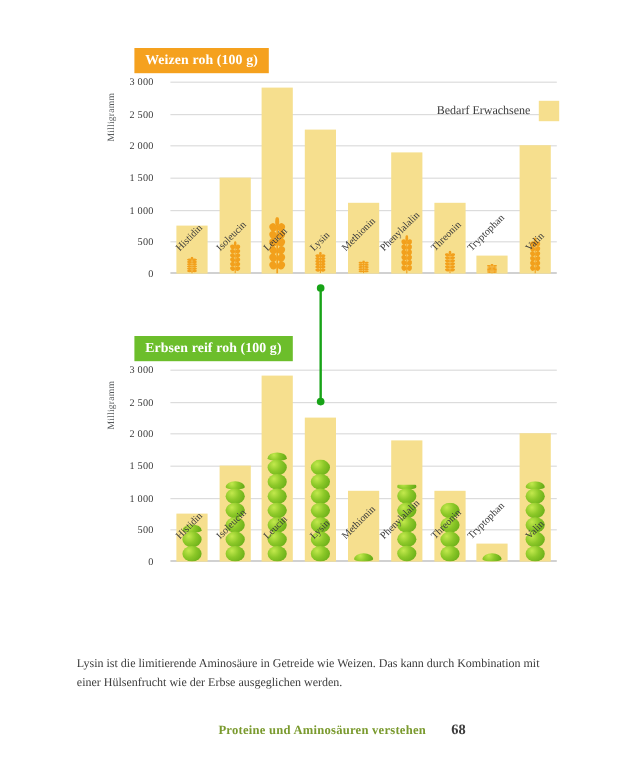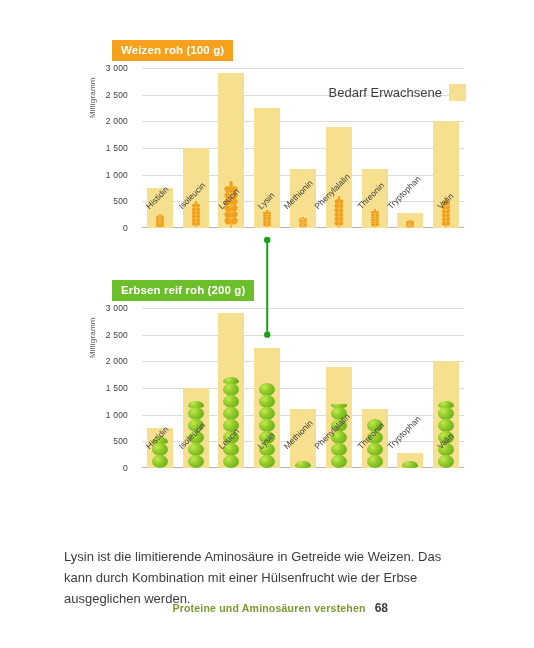--- a/index.html
+++ b/index.html
@@ -1,21 +1,21 @@
 <!DOCTYPE html>
 <html><head>
 <meta charset="utf-8">
 <style>
   html,body{margin:0;padding:0;}
   body{
     width:534px;height:648px;background:#ffffff;
     font-family:"Liberation Sans", sans-serif;
     color:#3c3c3c;overflow:hidden;position:relative;
   }
-  .page{position:relative;width:446px;height:648px;}
+  .page{position:relative;width:446px;height:648px;font-family:Liberation Serif, serif;}
 
   
   .chart-block{position:absolute;left:0;width:534px;}
   #chart1{top:40px;}
   #chart2{top:280px;}
 
   .badge{
     position:absolute;left:112px;top:0;
     color:#ffffff;font-size:11.5px;font-weight:bold;
     padding:4px 9px 5px 9px;letter-spacing:.1px;white-space:nowrap;
@@ -75,34 +75,34 @@
   .xl{flex:1;position:relative;}
   .xl span{
     position:absolute;left:50%;top:2px;
     font-size:8.5px;color:#3c3c3c;white-space:nowrap;
     transform:translateX(-58%) rotate(-45deg);transform-origin:left top;
   }
 
   .legend{
     position:absolute;right:68px;top:16px;display:flex;align-items:center;gap:7px;
   }
-  .legend-text{font-size:13px;color:#3c3c3c;white-space:nowrap;}
+  .legend-text{font-size:10px;color:#3c3c3c;white-space:nowrap;}
   .legend-swatch{width:17px;height:17px;background:#F6DF8E;display:block;}
 
   
   .connector{position:absolute;left:0;top:0;width:534px;height:648px;pointer-events:none;}
 
   
   .caption{
     position:absolute;left:64px;top:546px;width:400px;
-    font-size:13px;line-height:1.62;color:#3c3c3c;
+    font-size:10px;line-height:1.62;color:#3c3c3c;
   }
   .footer{
     position:absolute;right:58px;top:601px;
-    display:flex;align-items:baseline;gap:9px;
+    display:flex;align-items:baseline;gap:21px;
   }
   .footer-title{font-size:10.5px;font-weight:bold;color:#7a9a2e;letter-spacing:.2px;}
   .footer-page{font-size:12px;font-weight:bold;color:#3c3c3c;}
 </style>
 </head>
 <body>
 
 <div class="page">
 
   <div class="chart-block" id="chart1">
@@ -351,21 +351,21 @@
         <div class="xl">
           <span>Tryptophan</span>
         </div>
         <div class="xl">
           <span>Valin</span>
         </div>
       </div>
   </div>
 
   <div class="chart-block" id="chart2">
-    <div class="badge green">Erbsen reif roh (200 g)</div>
+    <div class="badge green">Erbsen reif roh (100 g)</div>
 
     <div class="ylabel">Milligramm</div>
 
     <div class="plotwrap">
       <div class="ticks" id="t2">
           <div class="tick" style="top: 0px;">3 000</div>
           <div class="tick" style="top: 26.6667px;">2 500</div>
           <div class="tick" style="top: 53.3333px;">2 000</div>
           <div class="tick" style="top: 80px;">1 500</div>
           <div class="tick" style="top: 106.667px;">1 000</div>

